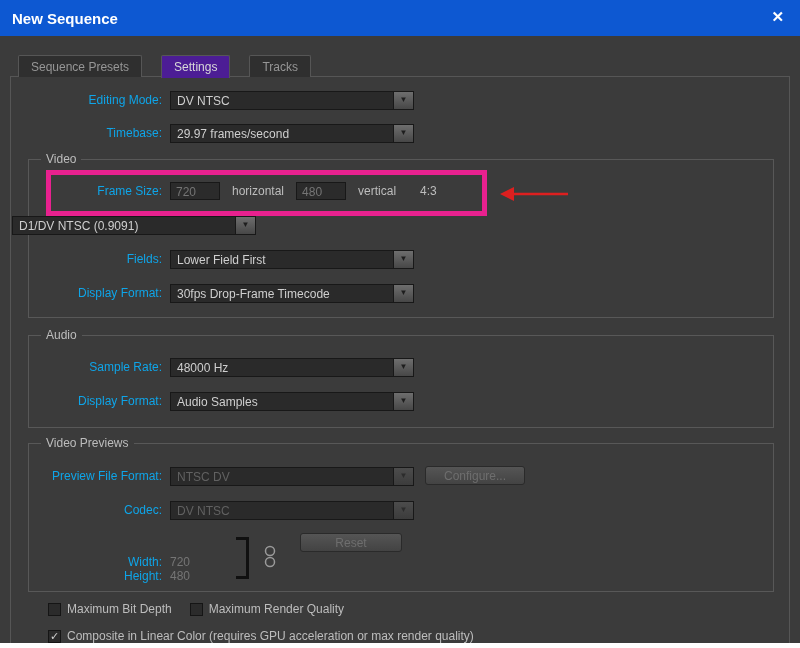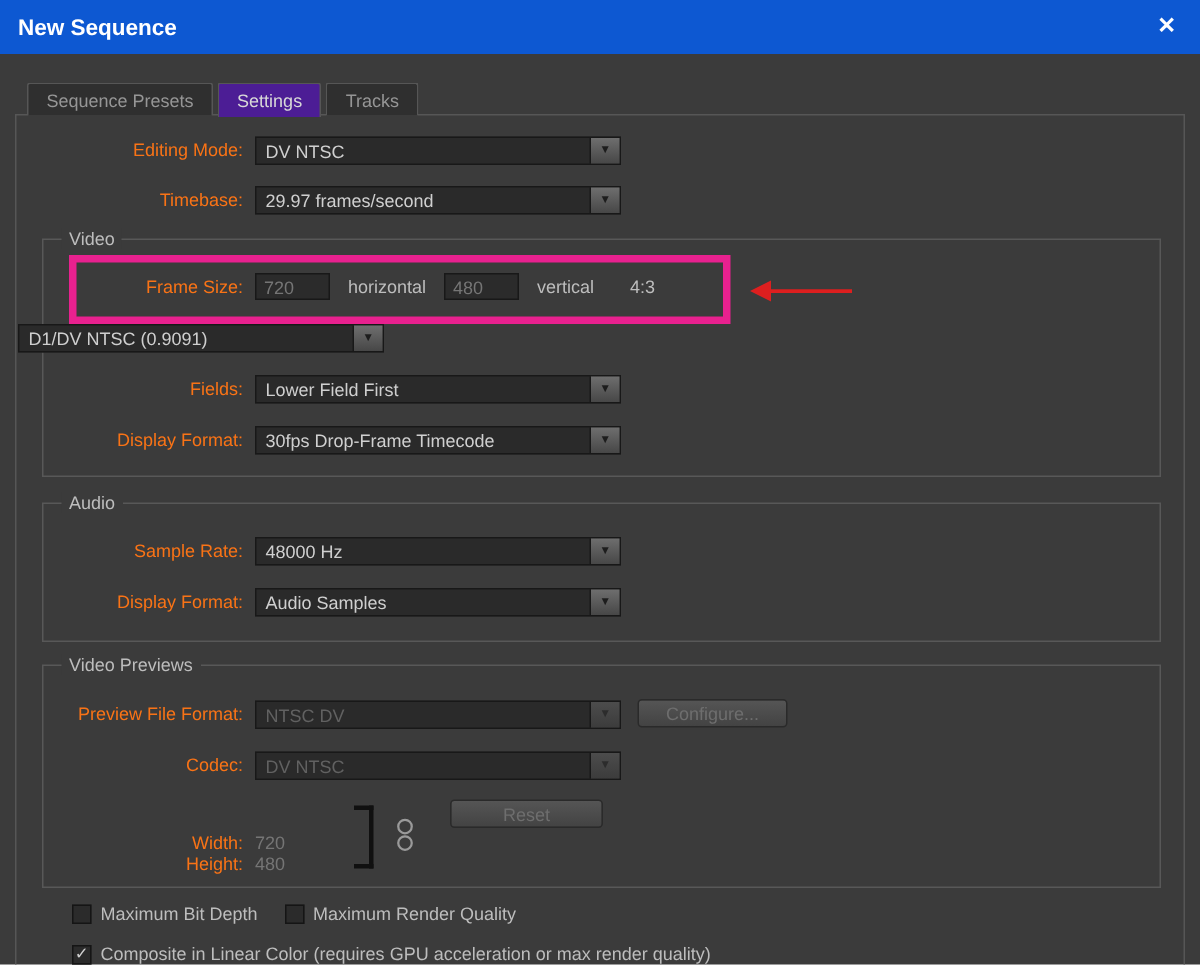--- a/index.html
+++ b/index.html
@@ -5,28 +5,28 @@
   * { margin:0; padding:0; box-sizing:border-box; }
   html,body { width:800px; height:648px; }
   body { font-family:"Liberation Sans", sans-serif; background:#ffffff; position:relative; overflow:hidden; }
 
   .dialog { position:absolute; left:0; top:0; width:800px; height:643px; background:#3b3b3b; }
 
   .titlebar { position:absolute; left:0; top:0; width:100%; height:36px; background:#0d58d2; display:flex; align-items:center; padding:0 12px; color:#fff;font-weight:bold; }
   .titlebar .title { font-size:15px; }
   .titlebar .close { position:absolute; right:16px; top:8px; font-size:15px; color:#fff; }
 
-  .tabs { position:absolute; left:18px; top:55px; display:flex; gap:3px; z-index:2; }
+  .tabs { position:absolute; left:18px; top:55px; display:flex; gap:19px; z-index:2; }
   .tab { height:22px; padding:4px 12px 0; font-size:12px; color:#969696; background:#2f2f2f; border:1px solid #565656; border-bottom:none; border-radius:2px 2px 0 0; }
   .tab.active { background:#4c1d95; color:#d8d8d8; height:23px; }
 
   .panel { position:absolute; left:10px; top:76px; width:780px; height:567px; border:1px solid #565656; border-bottom:none; z-index:0; }
 
   .row { position:absolute; left:12px; height:20px; display:flex; align-items:center; font-size:12px; color:#bdbdbd; z-index:1; }
-  .lbl { width:150px; text-align:right; margin-right:8px; flex:none; color:#f97316; white-space:nowrap; }
+  .lbl { width:150px; text-align:right; margin-right:8px; flex:none; color:#0ea5e9; white-space:nowrap; }
 
   .dropdown { width:244px; height:19px; background:#2a2a2a; border:1px solid #181818; display:flex; align-items:stretch; color:#cfcfcf; }
   .dd-text { flex:1; padding:2px 6px 0; font-size:12px; white-space:nowrap; overflow:hidden; }
   .dd-btn { width:20px; flex:none; background:linear-gradient(#6e6e6e,#474747); border-left:1px solid #181818; display:flex; align-items:center; justify-content:center; }
   .dd-arrow { font-size:8px; color:#1d1d1d; line-height:1; }
   .dropdown.disabled .dd-text { color:#616161; }
   .dropdown.disabled .dd-btn { background:linear-gradient(#4c4c4c,#3c3c3c); }
   .dropdown.disabled .dd-arrow { color:#2c2c2c; }
 
   .num-input { width:50px; height:18px; background:#2b2b2b; border:1px solid #181818; color:#757575; font-size:12px; padding:2px 5px 0; }

